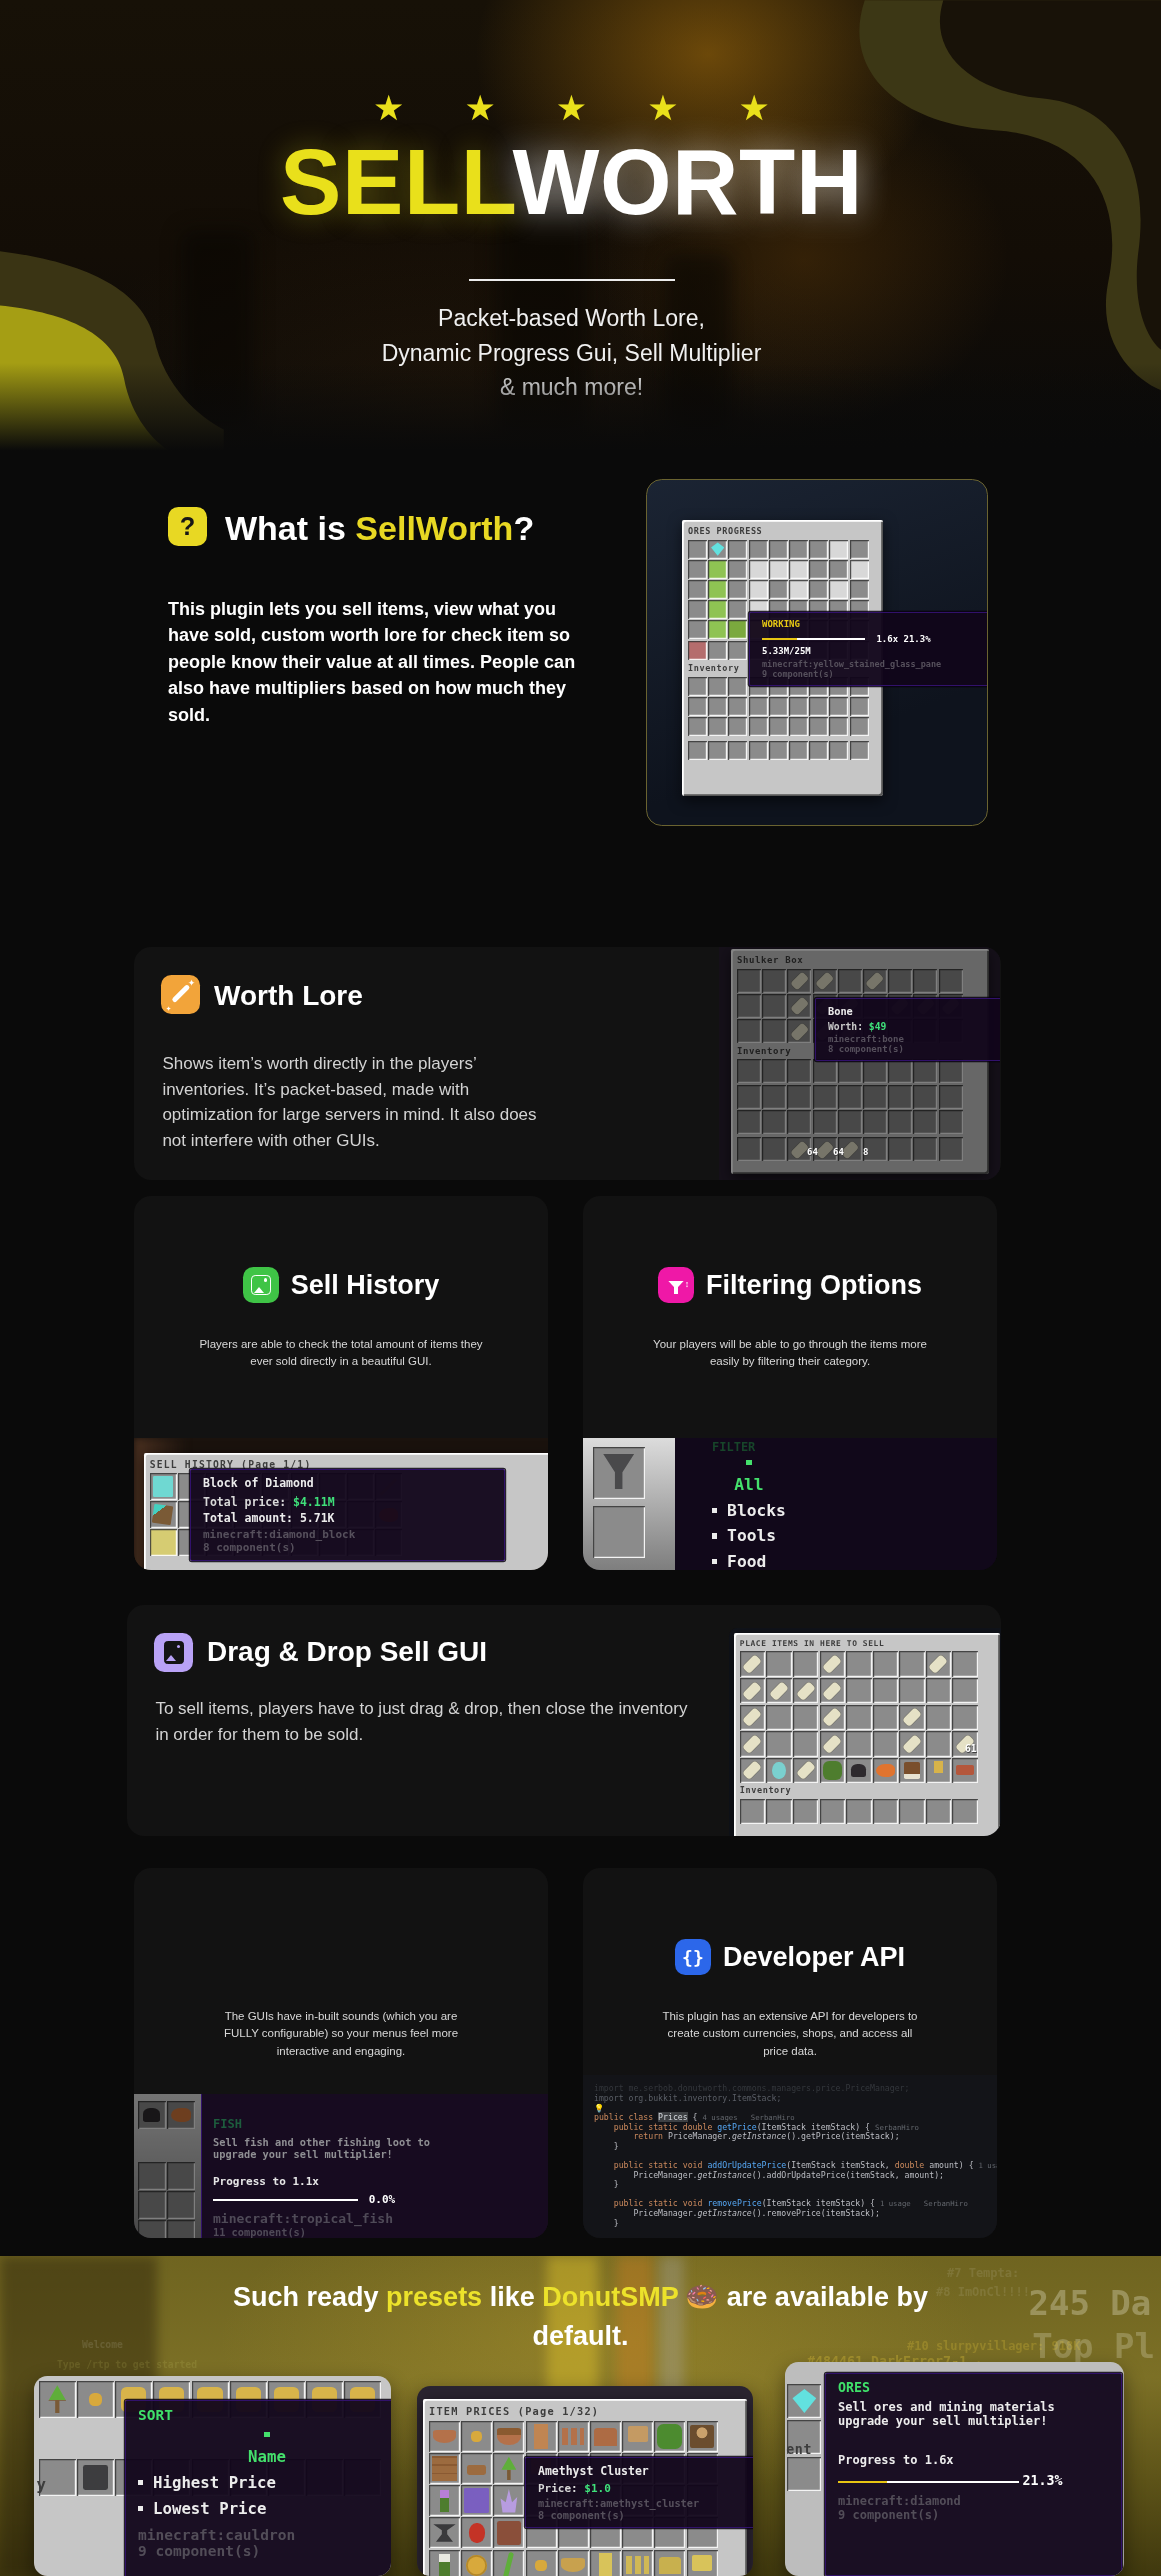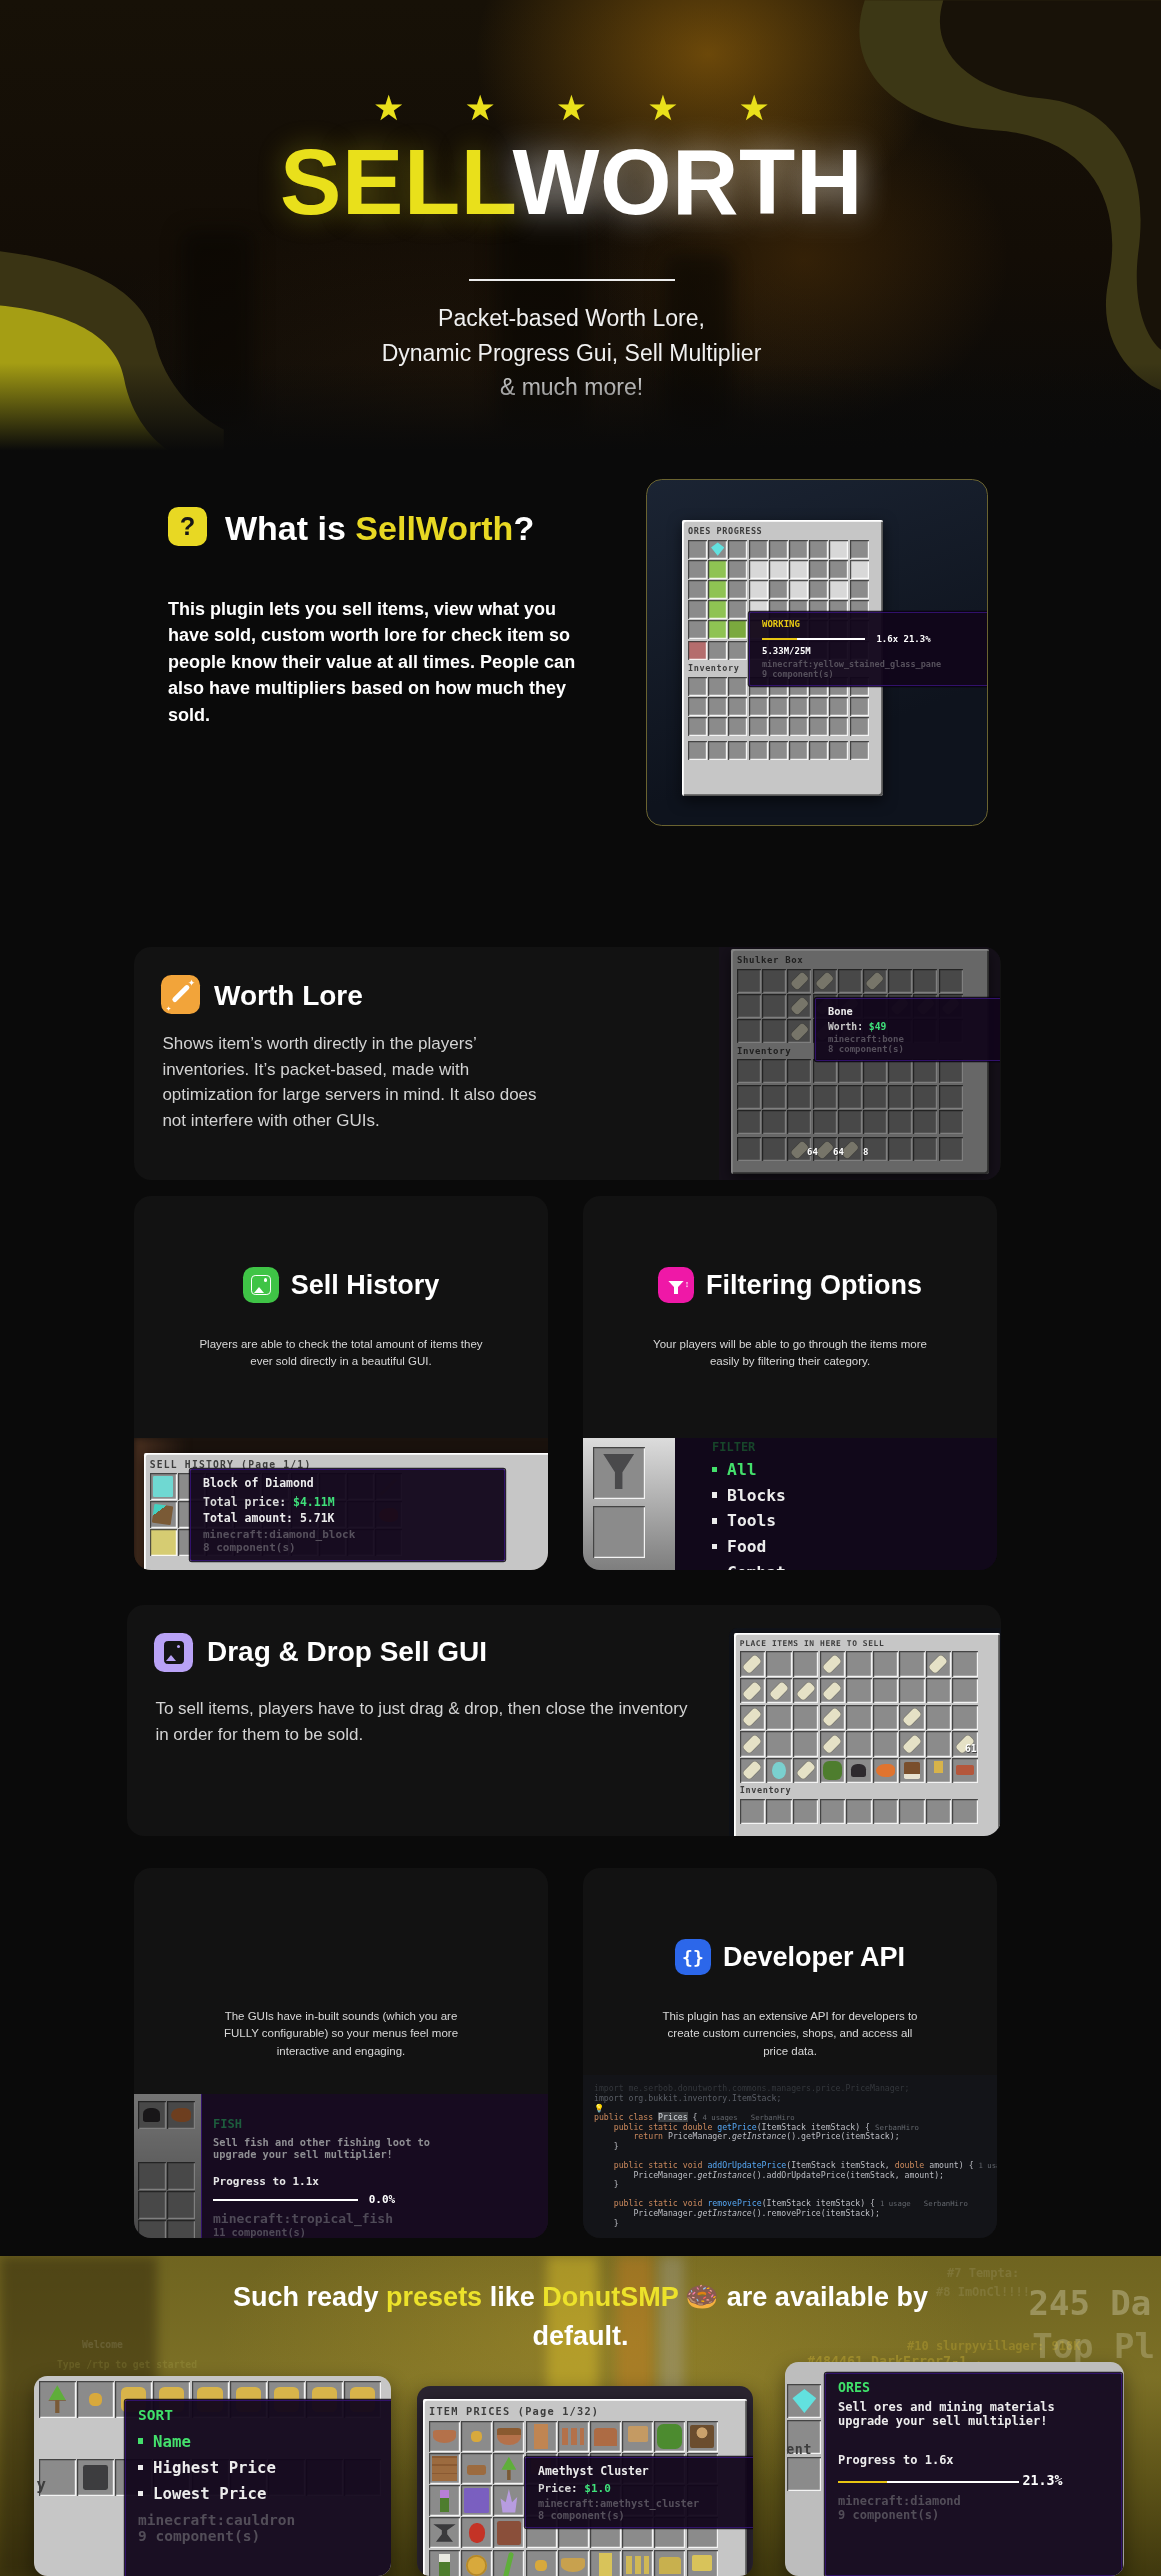--- a/index.html
+++ b/index.html
@@ -85,21 +85,21 @@
   .i-signg::after{inset:16% 18% 32%;background:#d8c35a;border-radius:1.8px;}
 
   .tt{position:absolute;background:rgba(17,5,26,.95);border:1.2px solid #31116b;
       box-shadow:0 0 0 1.2px rgba(8,1,16,.85);border-radius:1.8px;padding:6px 12px;
       font-family:"DejaVu Sans Mono",monospace;font-weight:bold;z-index:6;}
   .tt .ttl{color:#e8c913;} .tt .nm{color:#ececec;}
   .tt .gray{color:#56505c;} .tt .green{color:#3fe07a;}
   .pbar{height:1.8px;background:#fff;display:inline-block;vertical-align:middle;}
   .opt{display:flex;align-items:center;gap:9.7px;color:#ececec;}
   .opt .bullet{width:5.4px;height:5.4px;background:#ececec;flex:0 0 5.4px;}
-  .opt.green{color:#44e06c;} .opt.green .bullet{background:#44e06c;}
+  .opt.green{color:#44e06c;flex-direction:column;} .opt.green .bullet{background:#44e06c;}
 
   
   .q-icon{left:168px;top:507px;background:#e8d823;}
   .q-icon span{color:#161616;font-size:25.4px;font-weight:800;}
   .wi-h{left:225px;top:509px;font-size:34px;font-weight:800;color:#fff;}
   .wi-h .acc{color:#e8d823;}
   .wi-p{left:168px;top:596px;width:423px;color:#fff;font-size:18px;line-height:1.47;font-weight:700;}
   .ores-panel{left:646px;top:479px;width:340px;height:345px;border-radius:15.7px;border:1.2px solid #6a6330;
       background:linear-gradient(160deg,#1b2433,#0e131d 70%);overflow:hidden;}
 
@@ -295,21 +295,21 @@
   </div>
 
 
   <div class="abs card wl-card">
     <div class="fe-icon" style="position:absolute;left:27px;top:28.4px;background:#f2a43a;">
       <span style="position:absolute;left:8.5px;top:15.7px;width:22px;height:5.4px;background:#fff;border-radius:3px;transform:rotate(-45deg);"></span>
       <span style="position:absolute;right:4.8px;top:2.4px;color:#fff;font-size:9px;">✦</span>
       <span style="position:absolute;left:4.8px;bottom:1.2px;color:#fff;font-size:6.7px;">✦</span>
     </div>
     <div class="fe-title" style="position:absolute;left:80px;top:33px;">Worth Lore</div>
-    <div class="fe-body" style="position:absolute;left:28.4px;top:84px;width:393px;">Shows item’s worth directly in the players’ inventories. It’s packet-based, made with optimization for large servers in mind. It also does not interfere with other GUIs.</div>
+    <div class="fe-body" style="position:absolute;left:28.4px;top:104px;width:393px;">Shows item’s worth directly in the players’ inventories. It’s packet-based, made with optimization for large servers in mind. It also does not interfere with other GUIs.</div>
     <div class="wl-shot">
       <div class="dimw">
         <div class="mcw" style="left:12px;top:2.4px;width:246px;height:213px;">
           <div class="mct" style="font-size:9px;">Shulker Box</div>
           <div class="mgrid" style="grid-template-columns:repeat(9,24px);grid-auto-rows:24px;">
               <div class="sl"></div>
               <div class="sl"></div>
               <div class="sl i-bone"></div>
               <div class="sl i-bone"></div>
               <div class="sl"></div>

